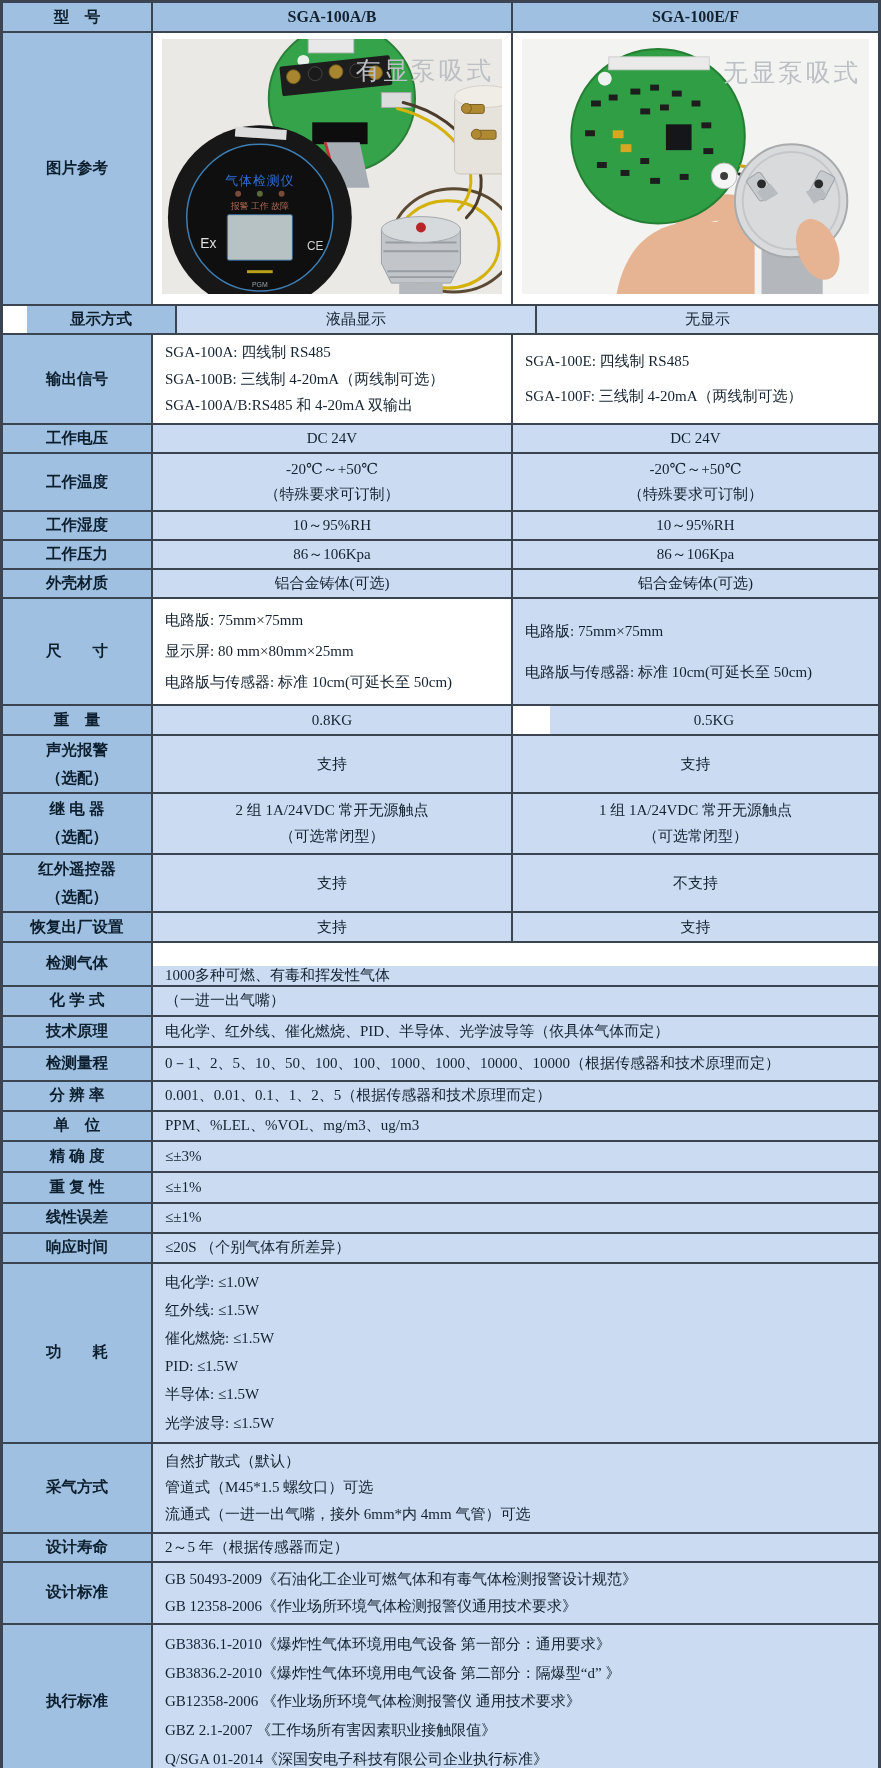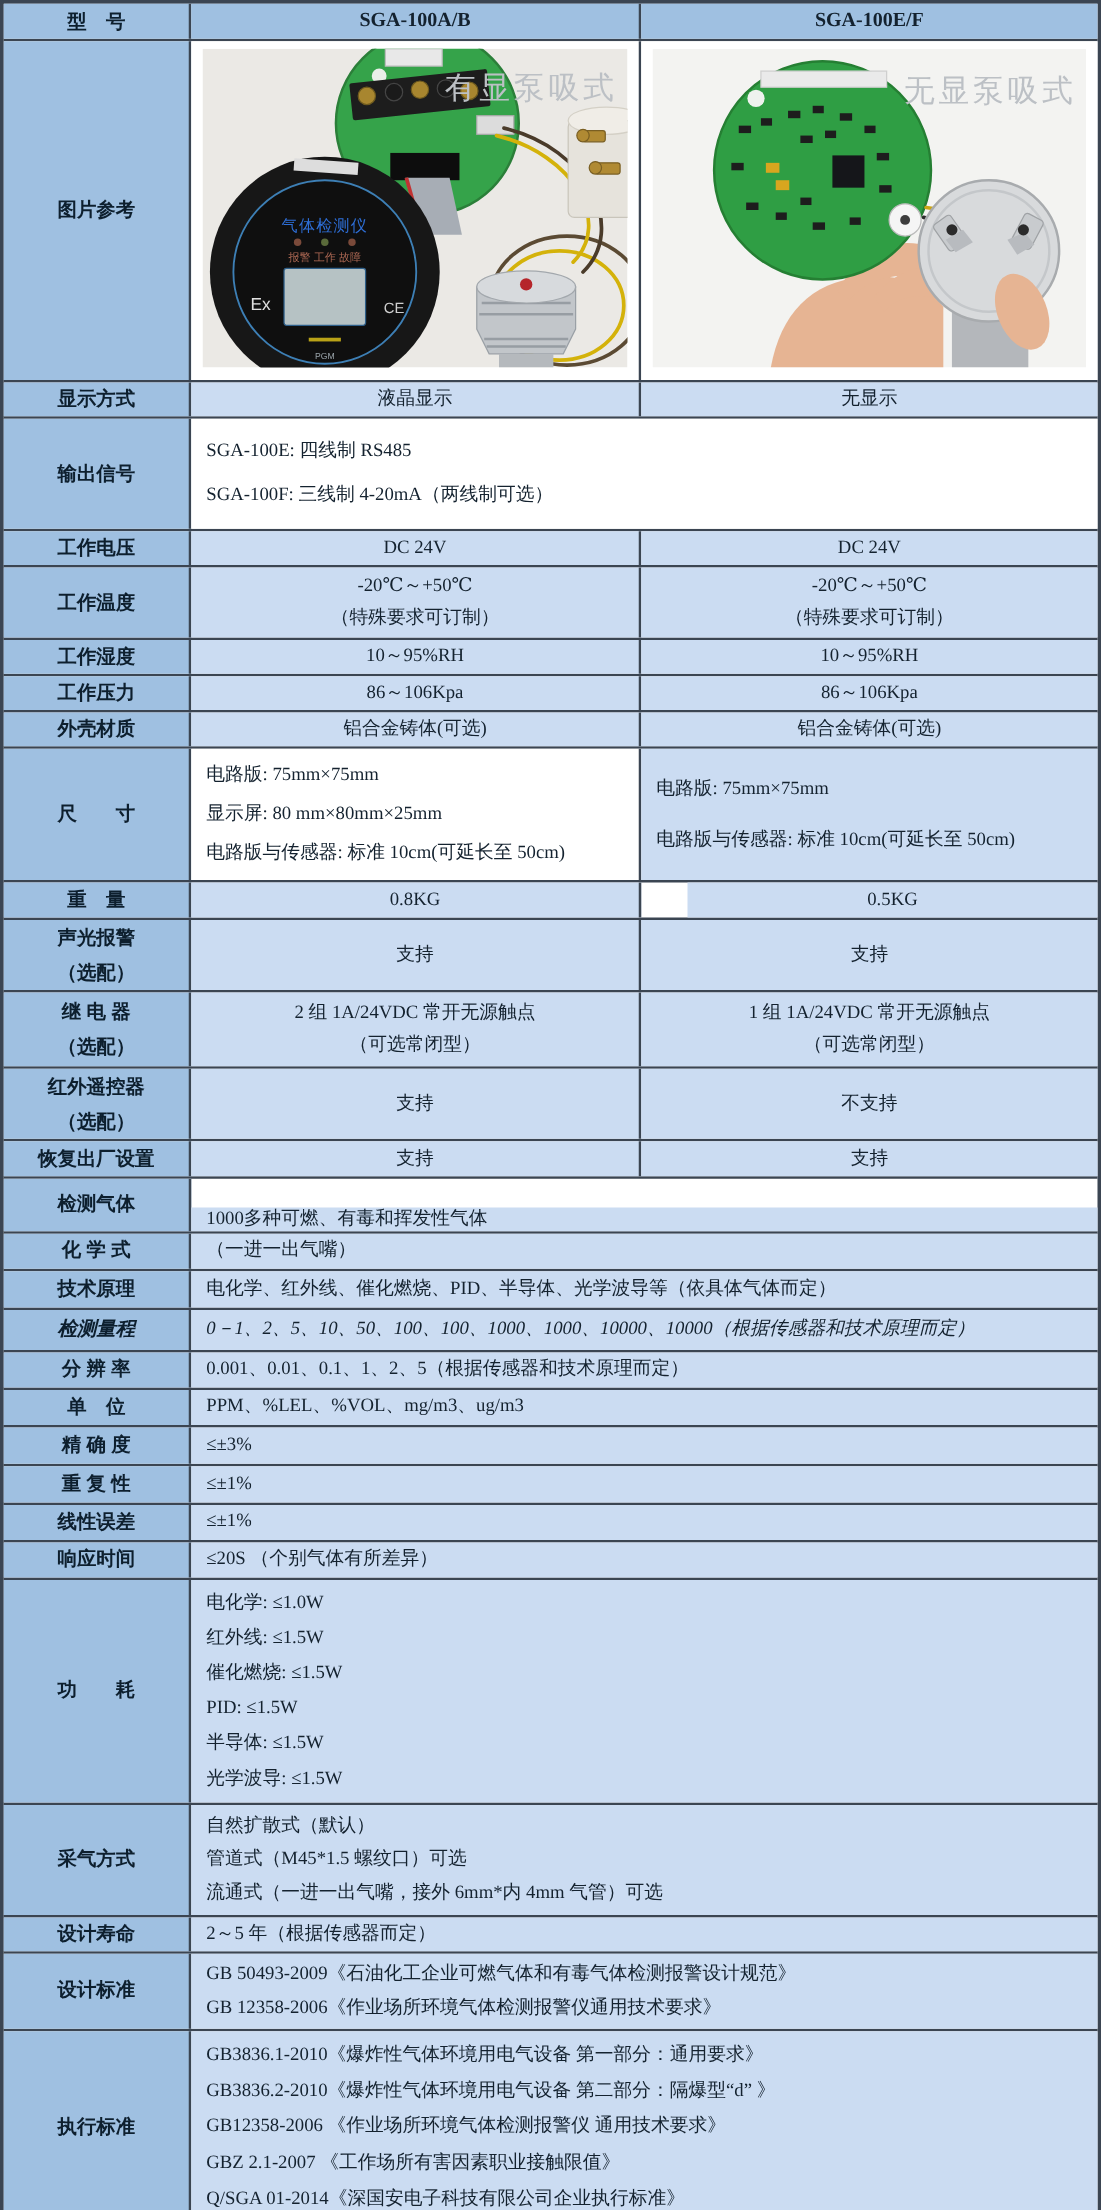--- a/index.html
+++ b/index.html
@@ -175,34 +175,39 @@
             <circle cx="301" cy="146" r="4.5" fill="#2b2b2b"></circle>
           </g>
           <ellipse cx="300" cy="212" rx="20" ry="32" fill="#e6b493" transform="rotate(-22 300 212)"></ellipse>
         </g>
         <text x="344" y="42" text-anchor="end" class="wm">无显泵吸式</text>
       </svg>
     </div>
   </div>
 
   <div id="spec-rows">
-      <div class="row" style="min-height: 29px;">
+      <div class="row" style="min-height: 29px; padding-left: 24px;">
         <div class="cell label-cell">
           <div class="lab-line">显示方式</div>
         </div>
         <div class="cell value-cell val-center c2" style="background: rgb(203, 220, 242);">
           <div class="val-line">液晶显示</div>
         </div>
         <div class="cell value-cell val-center c3" style="background: rgb(203, 220, 242);">
           <div class="val-line">无显示</div>
         </div>
       </div>
       <div class="row" style="min-height: 90px;">
         <div class="cell label-cell">
           <div class="lab-line">输出信号</div>
+        </div>
+        <div class="cell value-cell val-left c2" style="background: rgb(255, 255, 255);">
+          <div class="val-line">SGA-100A: 四线制 RS485</div>
+          <div class="val-line">SGA-100B: 三线制 4-20mA（两线制可选）</div>
+          <div class="val-line">SGA-100A/B:RS485 和 4-20mA 双输出</div>
         </div>
         <div class="cell value-cell val-left c3" style="background: rgb(255, 255, 255);">
           <div class="val-line">SGA-100E: 四线制 RS485</div>
           <div class="val-line">SGA-100F: 三线制 4-20mA（两线制可选）</div>
         </div>
       </div>
       <div class="row" style="min-height: 29px;">
         <div class="cell label-cell">
           <div class="lab-line">工作电压</div>
         </div>
@@ -350,21 +355,21 @@
         </div>
       </div>
       <div class="row" style="min-height: 31px;">
         <div class="cell label-cell">
           <div class="lab-line">技术原理</div>
         </div>
         <div class="cell value-cell val-left cm" style="background: rgb(203, 220, 242);">
           <div class="val-line">电化学、红外线、催化燃烧、PID、半导体、光学波导等（依具体气体而定）</div>
         </div>
       </div>
-      <div class="row" style="min-height: 34px; font-style: italic;">
+      <div class="row" style="min-height: 34px;">
         <div class="cell label-cell">
           <div class="lab-line">检测量程</div>
         </div>
         <div class="cell value-cell val-left cm" style="background: rgb(203, 220, 242);">
           <div class="val-line">0－1、2、5、10、50、100、100、1000、1000、10000、10000（根据传感器和技术原理而定）</div>
         </div>
       </div>
       <div class="row" style="min-height: 30px;">
         <div class="cell label-cell">
           <div class="lab-line">分 辨 率</div>

